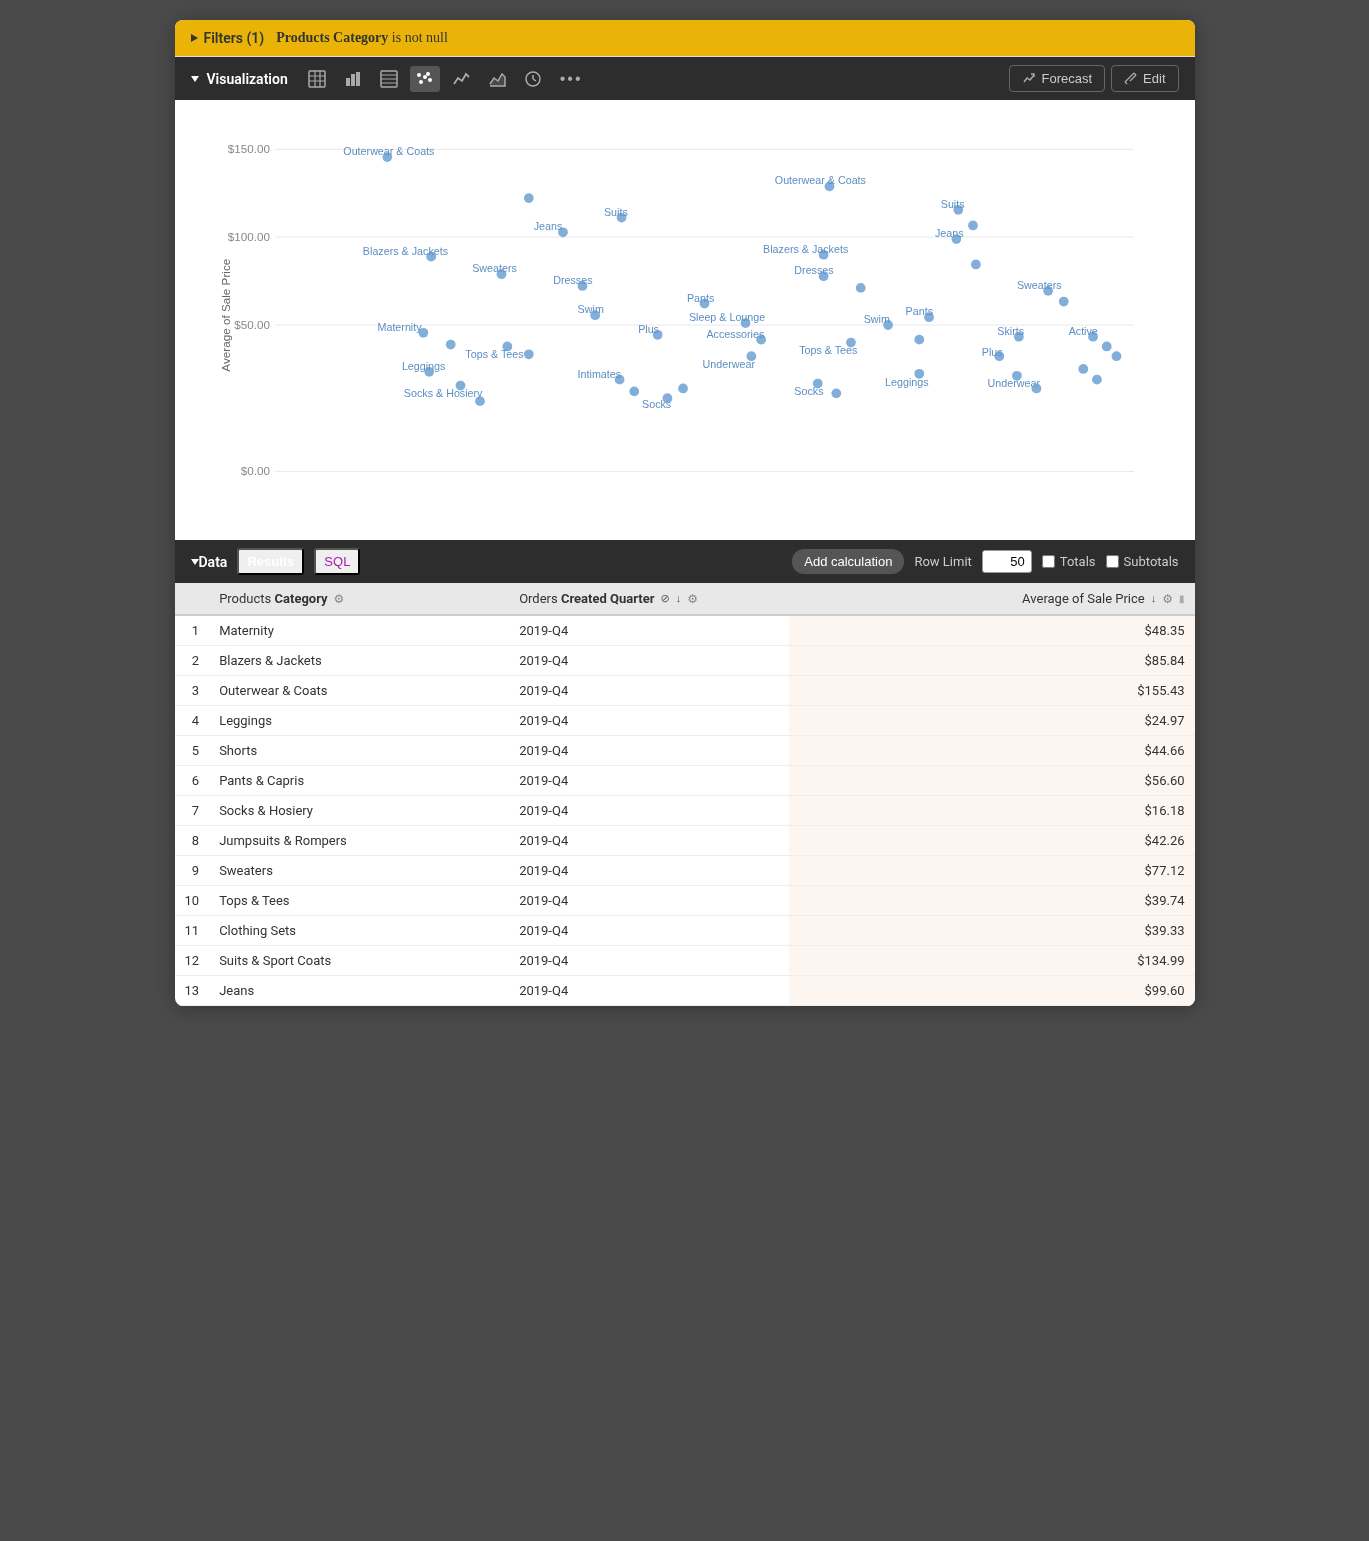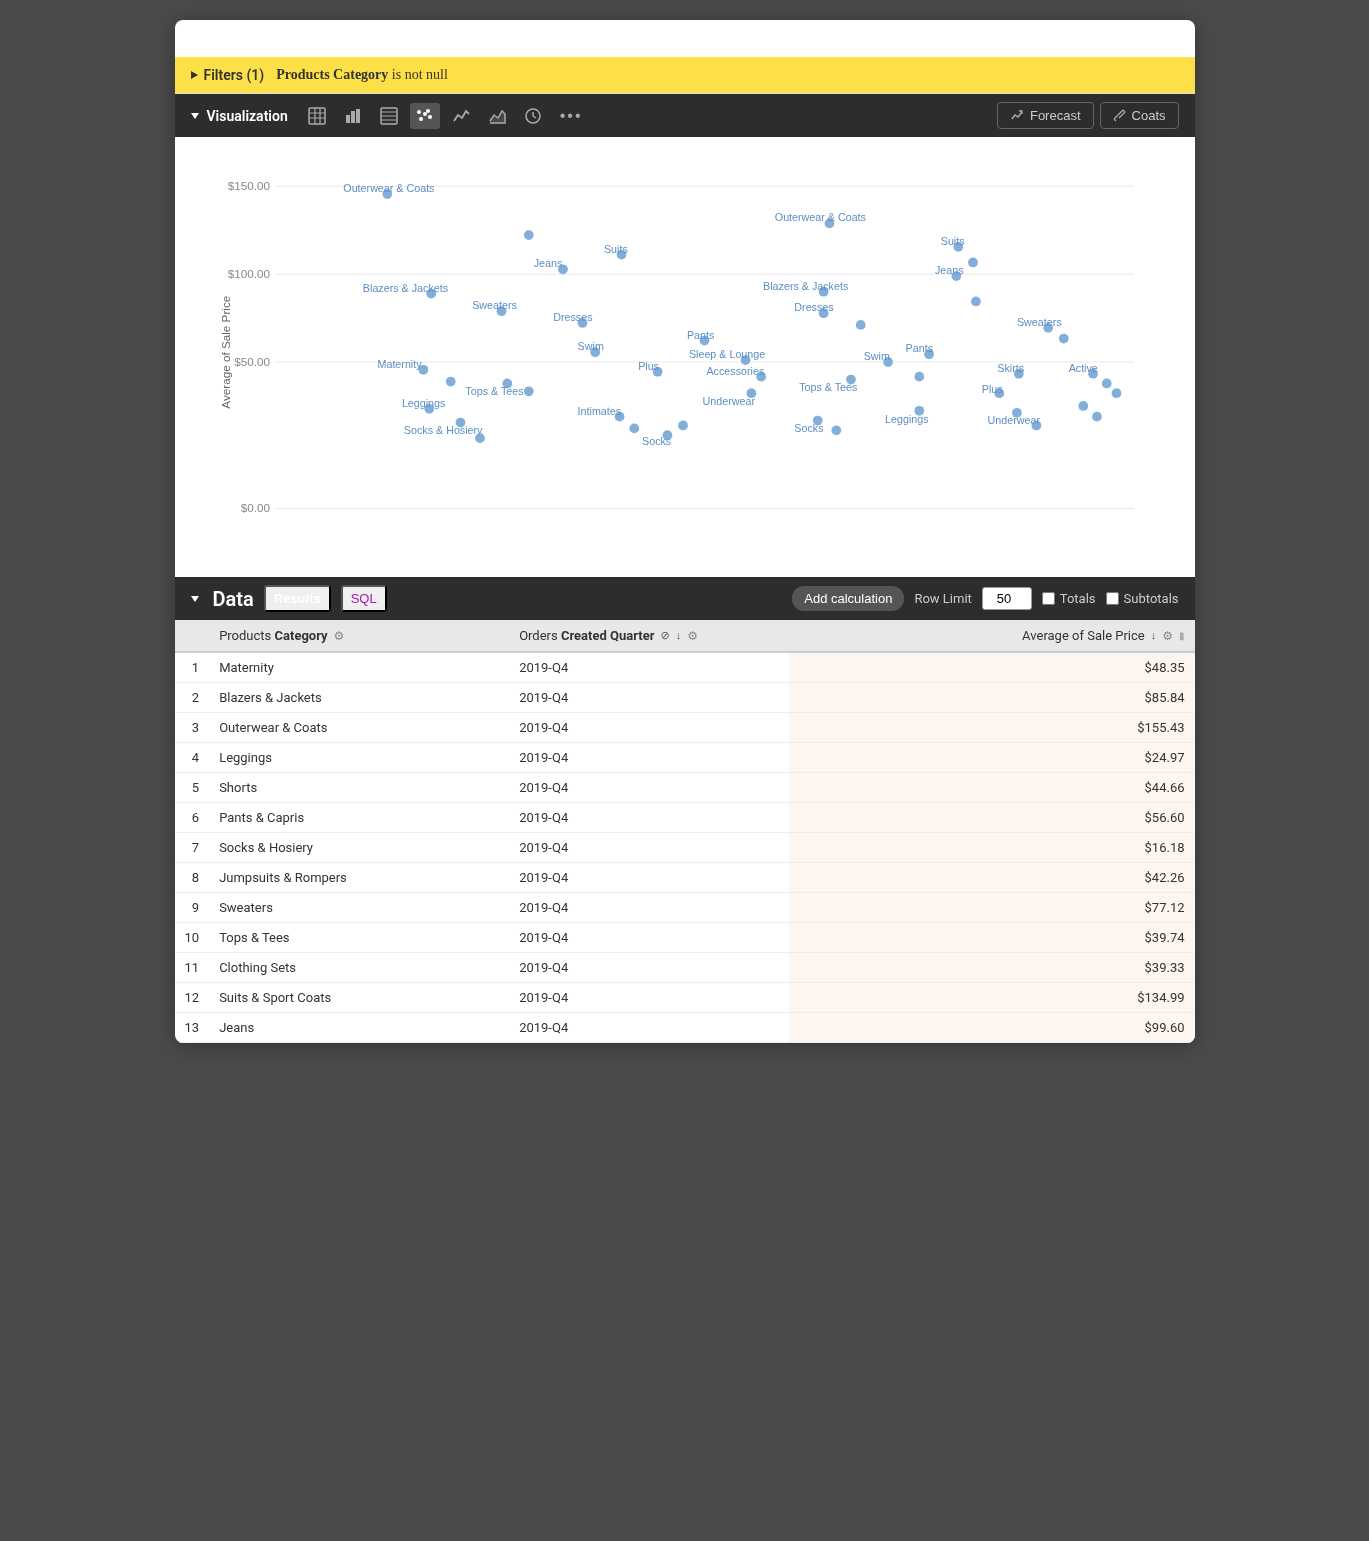--- a/index.html
+++ b/index.html
@@ -14,27 +14,26 @@
     .main-container {
       background: #fff;
       border-radius: 8px;
       width: 1020px;
       overflow: hidden;
       box-shadow: 0 2px 20px rgba(0,0,0,0.3);
     }
 
     
     .filter-bar {
-      background: #fde047;
+      background: #eab308;
       padding: 10px 16px;
       display: flex;
       align-items: center;
       gap: 12px;
       border-bottom: 1px solid #ddd;
-      margin-top: 37px;
     }
     .filter-toggle {
       display: flex;
       align-items: center;
       gap: 6px;
       font-weight: 600;
       font-size: 14px;
       color: #333;
       cursor: pointer;
     }
@@ -111,24 +110,24 @@
     .data-toolbar {
       background: #2d2d2d;
       padding: 8px 16px;
       display: flex;
       align-items: center;
       gap: 10px;
     }
     .data-toggle {
       display: flex;
       align-items: center;
-      gap: 14px;
+      gap: 0;
       color: #fff;
       font-weight: 600;
-      font-size: 20px;
+      font-size: 14px;
     }
     .data-arrow-down {
       width: 0; height: 0;
       border-left: 4px solid transparent;
       border-right: 4px solid transparent;
       border-top: 6px solid #fff;
     }
     .data-tab {
       color: #a21caf;
       font-size: 13px;
@@ -151,24 +150,24 @@
       font-size: 13px;
     }
     .row-limit-label {
       color: #ccc;
       font-size: 13px;
     }
     .row-limit-input {
       background: #fff;
       border: 1px solid #999;
       border-radius: 3px;
-      padding: 3px 14px;
+      padding: 3px 6px;
       width: 50px;
       font-size: 13px;
-      text-align: left;
+      text-align: right;
     }
     .checkbox-label {
       display: flex;
       align-items: center;
       gap: 5px;
       color: #ccc;
       font-size: 13px;
       cursor: pointer;
     }
     .checkbox-label input { cursor: pointer; }
@@ -367,21 +366,21 @@
       <span>Forecast</span>
     </button>
     <button class="viz-action-btn">
       <svg width="13" height="13" viewBox="0 0 13 13" fill="none">
         <line x1="1" y1="10" x2="4" y2="7" stroke="#aaa" stroke-width="1.3"></line>
         <line x1="4" y1="7" x2="10" y2="1" stroke="#aaa" stroke-width="1.3"></line>
         <line x1="10" y1="1" x2="12" y2="3" stroke="#aaa" stroke-width="1.3"></line>
         <line x1="12" y1="3" x2="6" y2="9" stroke="#aaa" stroke-width="1.3"></line>
         <line x1="1" y1="10" x2="3" y2="12" stroke="#aaa" stroke-width="1.3"></line>
       </svg>
-      <span>Coats</span>
+      <span>Edit</span>
     </button>
   </div>
 
   <div class="chart-area">
     <svg class="chart-svg-container" viewBox="0 0 960 420" preserveAspectRatio="xMidYMid meet">
 
       <line class="grid-line" x1="60" y1="30" x2="940" y2="30"></line>
       <line class="grid-line" x1="60" y1="120" x2="940" y2="120"></line>
       <line class="grid-line" x1="60" y1="210" x2="940" y2="210"></line>
       <line class="grid-line" x1="60" y1="360" x2="940" y2="360"></line>

